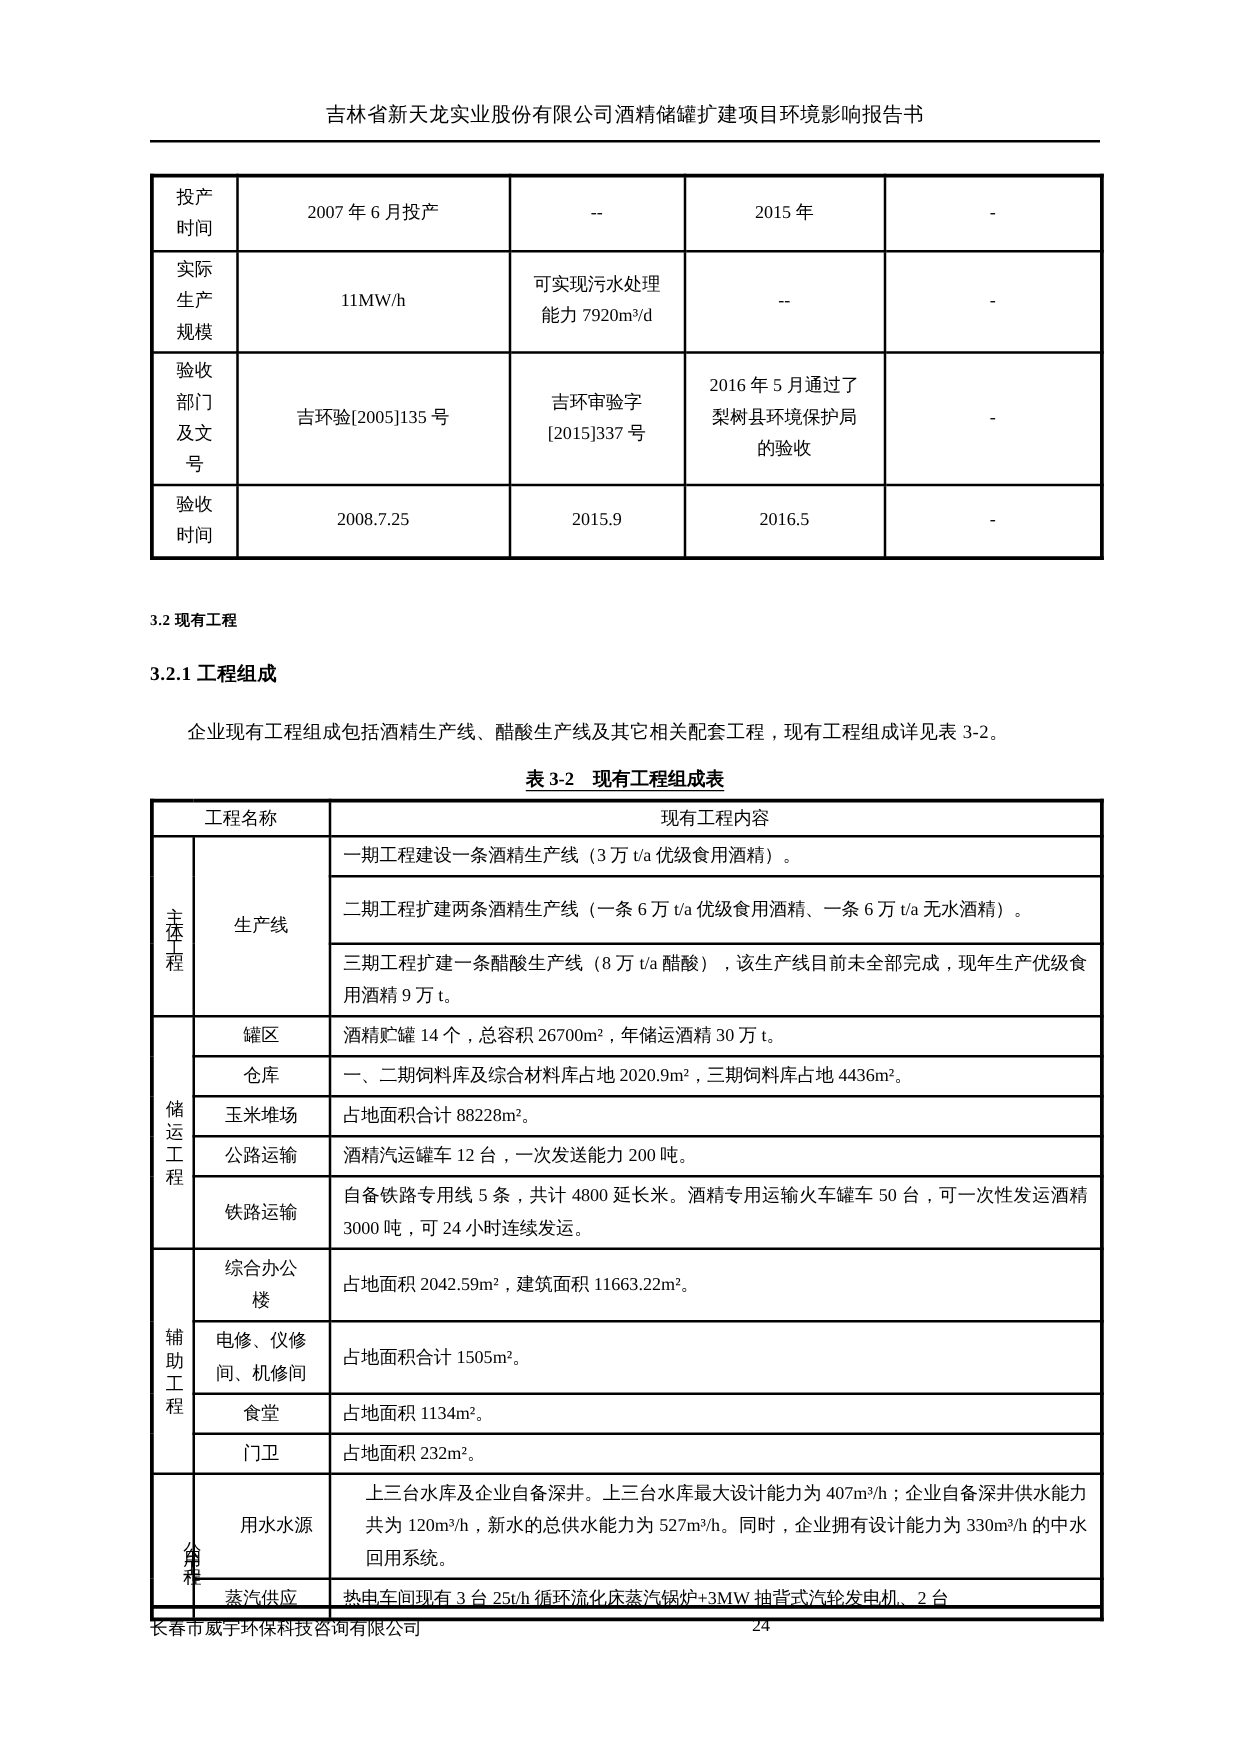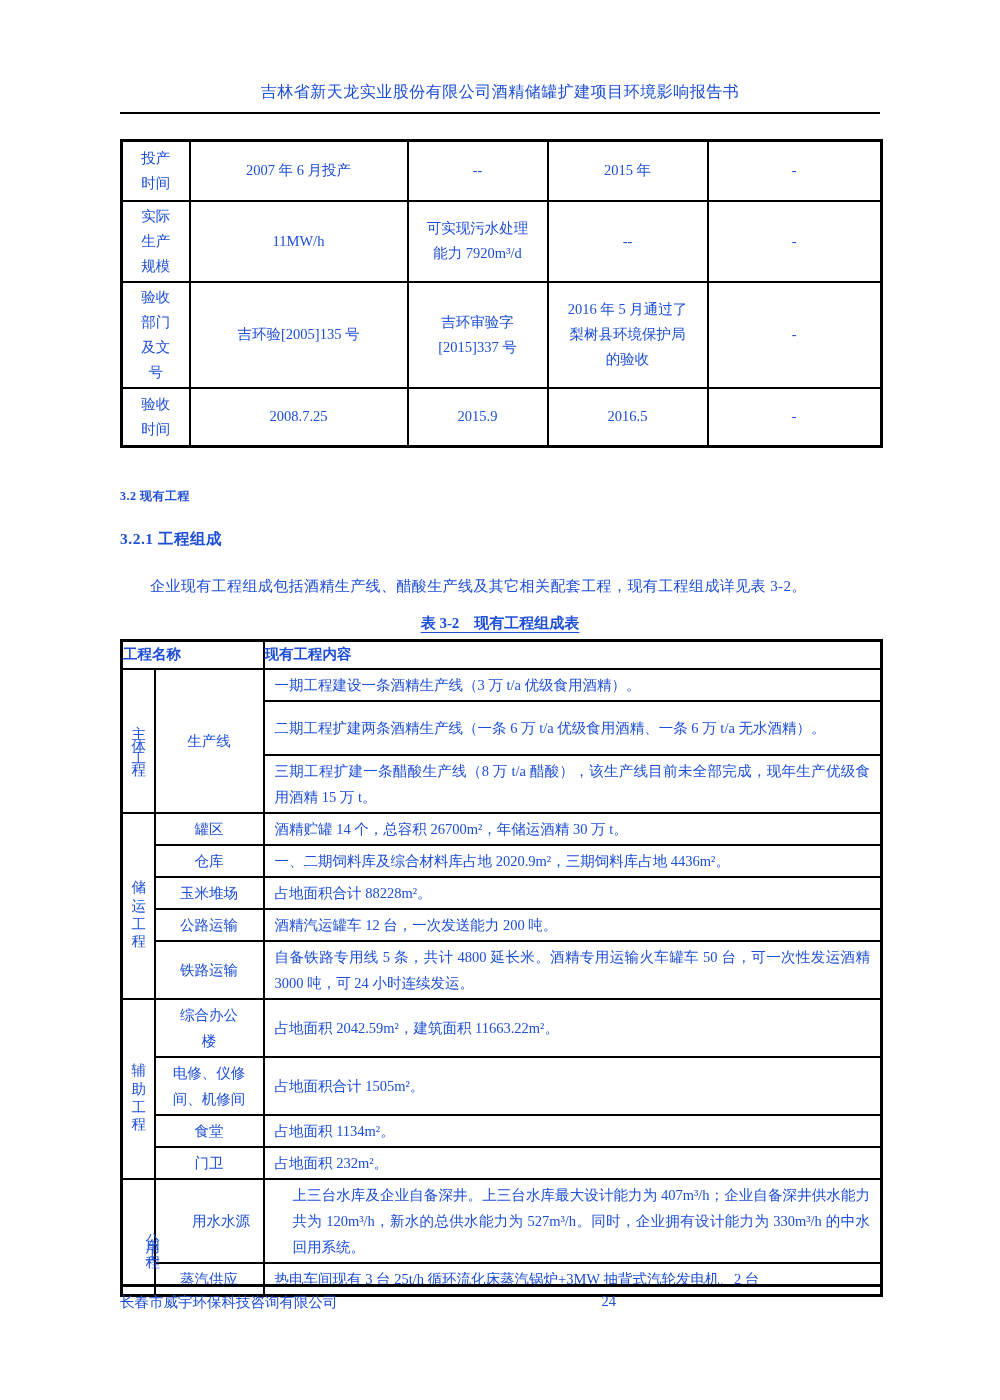--- a/index.html
+++ b/index.html
@@ -1,21 +1,21 @@
 <!DOCTYPE html>
 <html><head>
 <meta charset="utf-8">
 <style>
   * { margin:0; padding:0; box-sizing:border-box; }
   html,body { background:#9a9a9a; }
   .page {
     position:relative;
     width:1000px; height:1400px;
     background:#ffffff;
-    color:#1d4ed8;
+    color:#000000;
     font-family:"Liberation Serif","DejaVu Serif",serif;
     overflow:hidden;
     margin:0 auto;
   }
   .content { position:absolute; left:120px; top:0; width:760px; }
 
   
   .pg-header {
     padding-top:82px;
     text-align:center;
@@ -54,21 +54,21 @@
   }
   .tbl-caption {
     margin-top:10px;
     text-align:center;
     font-size:15px; font-weight:bold;
   }
   .tbl-caption span { text-decoration:underline; text-underline-offset:4px; }
 
   
   .t2 { margin-top:6px; border:3px solid #000; font-size:14.5px; }
-  .t2 th { text-align:left; height:28px; font-weight:bold;margin-top:26px; }
+  .t2 th { text-align:center; height:28px; font-weight:normal;margin-top:26px; }
   .t2 col.c-grp  { width:33px; }
   .t2 col.c-name { width:109px; }
   .t2 col.c-cont { width:618px; }
   .t2 td.grp {
     text-align:center; padding:0;
     writing-mode:vertical-lr; text-orientation:upright;
   }
   .t2 td.grp.v3 { letter-spacing:0.9em; }
   .t2 td.grp.v5 { letter-spacing:1.3em; }
   .t2 td.grp.v4 { letter-spacing:1.3em; }
@@ -162,21 +162,21 @@
 
       <tr class="h28">
         <td class="grp v3" rowspan="3">主体工程</td>
         <td class="name" rowspan="3">生产线</td>
         <td class="cont">一期工程建设一条酒精生产线（3 万 t/a 优级食用酒精）。</td>
       </tr>
       <tr class="h54">
         <td class="cont">二期工程扩建两条酒精生产线（一条 6 万 t/a 优级食用酒精、一条 6 万 t/a 无水酒精）。</td>
       </tr>
       <tr class="h54">
-        <td class="cont">三期工程扩建一条醋酸生产线（8 万 t/a 醋酸），该生产线目前未全部完成，现年生产优级食用酒精 15 万 t。</td>
+        <td class="cont">三期工程扩建一条醋酸生产线（8 万 t/a 醋酸），该生产线目前未全部完成，现年生产优级食用酒精 9 万 t。</td>
       </tr>
 
       <tr class="h27">
         <td class="grp v5" rowspan="5">储运工程</td>
         <td class="name">罐区</td>
         <td class="cont">酒精贮罐 14 个，总容积 26700m²，年储运酒精 30 万 t。</td>
       </tr>
       <tr class="h27">
         <td class="name">仓库</td>
         <td class="cont">一、二期饲料库及综合材料库占地 2020.9m²，三期饲料库占地 4436m²。</td>

